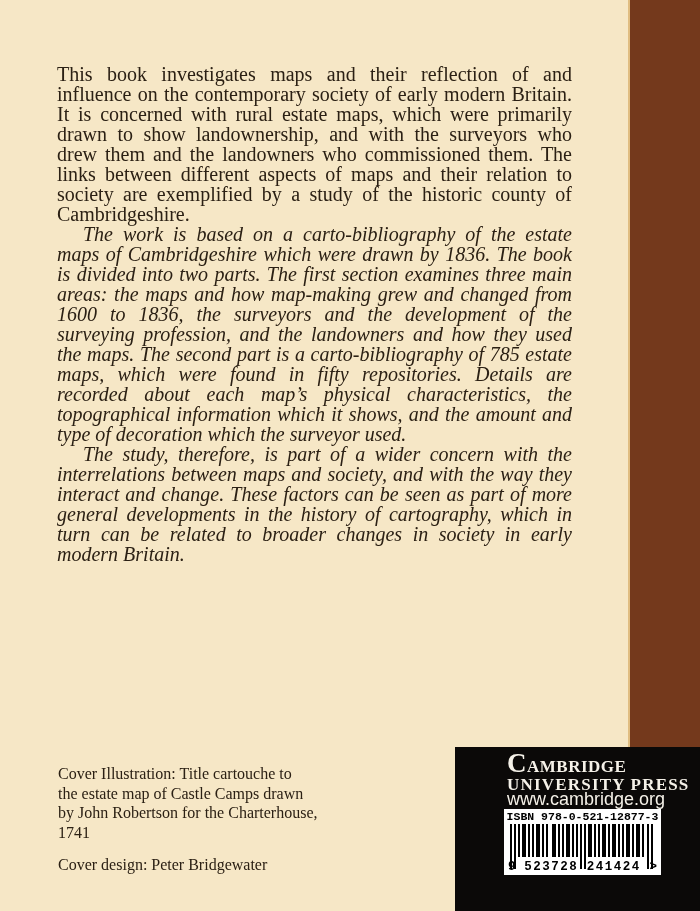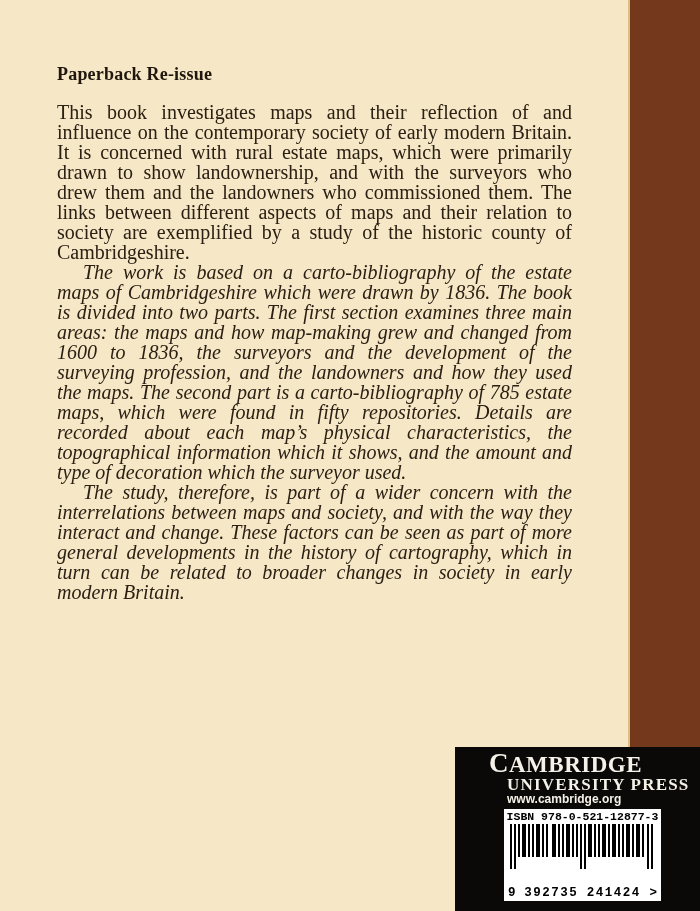--- a/index.html
+++ b/index.html
@@ -34,40 +34,40 @@
     color:#2b2014;font-size:16px;line-height:19.5px;
   }
   .credits .illustration{white-space:pre-line;}
   .credits .design{margin-top:13px;}
   .publisher-block{
     position:absolute;left:455px;top:747px;
     width:245px;height:164px;
     background:#0b0908;color:#f5f1e8;
   }
   .cup-name{
-    position:absolute;left:34px;top:3px;
+    position:absolute;left:52px;top:3px;
     font-family:"Liberation Serif", serif;
-    font-weight:bold;font-size:23px;letter-spacing:0.5px;
+    font-weight:bold;font-size:17px;letter-spacing:0.5px;
     line-height:26px;
   }
   .cup-name::first-letter{font-size:27px;}
   .cup-imprint{
     position:absolute;left:52px;top:31px;
     font-family:"Liberation Serif", serif;
     font-weight:bold;font-size:17px;letter-spacing:1.2px;
     line-height:14px;
   }
   .cup-url{
     position:absolute;left:52px;top:46px;
     font-family:"Liberation Sans", sans-serif;
-    font-weight:bold;font-size:12px;line-height:13px;
+    font-weight:normal;font-size:18px;line-height:13px;
   }
   .barcode-panel{
     position:absolute;left:49px;top:62px;
-    width:157px;height:92px;
+    width:157px;height:66px;
     background:#ffffff;color:#000;
   }
   .isbn-label{
     position:absolute;top:1px;left:0;right:0;
     text-align:center;
     font-family:"Liberation Mono", monospace;
     font-weight:bold;font-size:11.5px;letter-spacing:0;
     white-space:nowrap;
   }
   .bars{
@@ -82,27 +82,31 @@
   .digits-row .grp{letter-spacing:1.5px;}
 </style>
 </head>
 <body>
 
 <div class="page">
 
   <div class="spine"></div>
 
   <div class="main-text">
-    <h1>Paperback Re-issue</h1>
     <p>This book investigates maps and their reflection of and influence on the contemporary society of early modern Britain. It is concerned with rural estate maps, which were primarily drawn to show landownership, and with the surveyors who drew them and the landowners who commissioned them. The links between different aspects of maps and their relation to society are exemplified by a study of the historic county of Cambridgeshire.</p>
     <p class="indent">The work is based on a carto-bibliography of the estate maps of Cambridgeshire which were drawn by 1836. The book is divided into two parts. The first section examines three main areas: the maps and how map-making grew and changed from 1600 to 1836, the surveyors and the development of the surveying profession, and the landowners and how they used the maps. The second part is a carto-bibliography of 785 estate maps, which were found in fifty repositories. Details are recorded about each map’s physical characteristics, the topographical information which it shows, and the amount and type of decoration which the surveyor used.</p>
     <p class="indent">The study, therefore, is part of a wider concern with the interrelations between maps and society, and with the way they interact and change. These factors can be seen as part of more general developments in the history of cartography, which in turn can be related to broader changes in society in early modern Britain.</p>
   </div>
 
   <div class="credits">
+    <div class="illustration">Cover Illustration: Title cartouche to
+the estate map of Castle Camps drawn
+by John Robertson for the Charterhouse,
+1741</div>
+    <div class="design">Cover design: Peter Bridgewater</div>
   </div>
 
   <div class="publisher-block">
     <div class="cup-name">CAMBRIDGE</div>
     <div class="cup-imprint">UNIVERSITY PRESS</div>
     <div class="cup-url">www.cambridge.org</div>
 
     <div class="barcode-panel">
       <div class="isbn-label">ISBN 978-0-521-12877-3</div>
       <svg class="bars" width="149" height="45" viewBox="0 0 149 45">
@@ -140,20 +144,20 @@
             <rect x="124" y="0" width="2" height="33"></rect>
           <rect x="128" y="0" width="4" height="33"></rect>
             <rect x="134" y="0" width="2" height="33"></rect>
 
           <rect x="139" y="0" width="2" height="45"></rect>
             <rect x="143" y="0" width="2" height="45"></rect>
         </g>
       </svg>
       <div class="digits-row">
         <span>9</span>
-        <span class="grp">392735</span>
+        <span class="grp">523728</span>
         <span class="grp">241424</span>
         <span>&gt;</span>
       </div>
     </div>
   </div>
 
 </div>
 
 </body></html>

